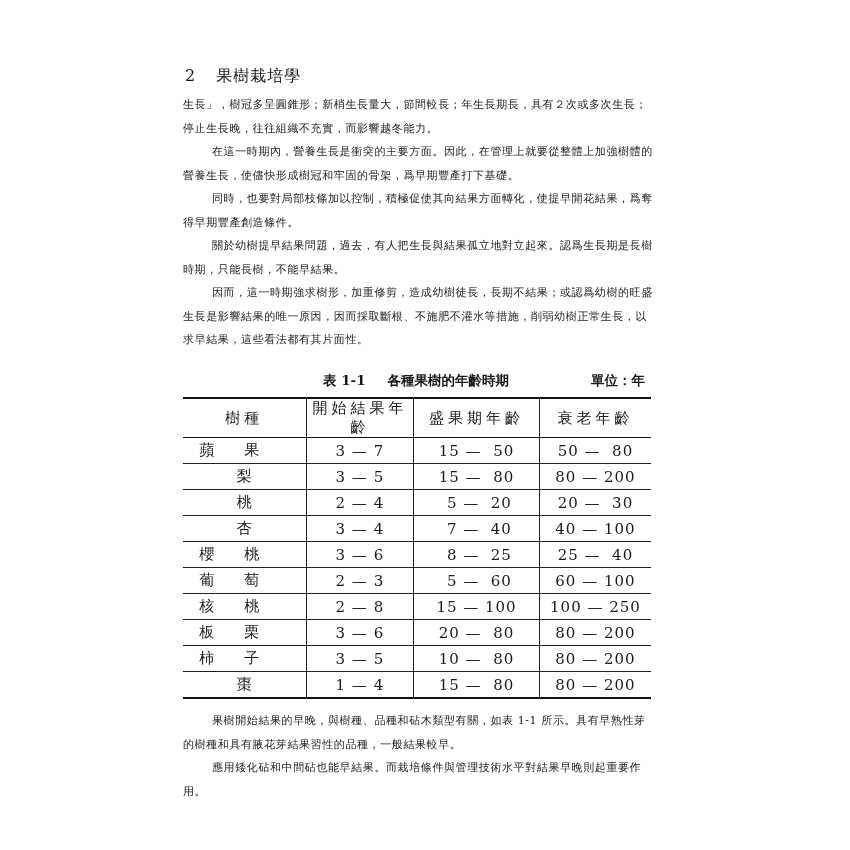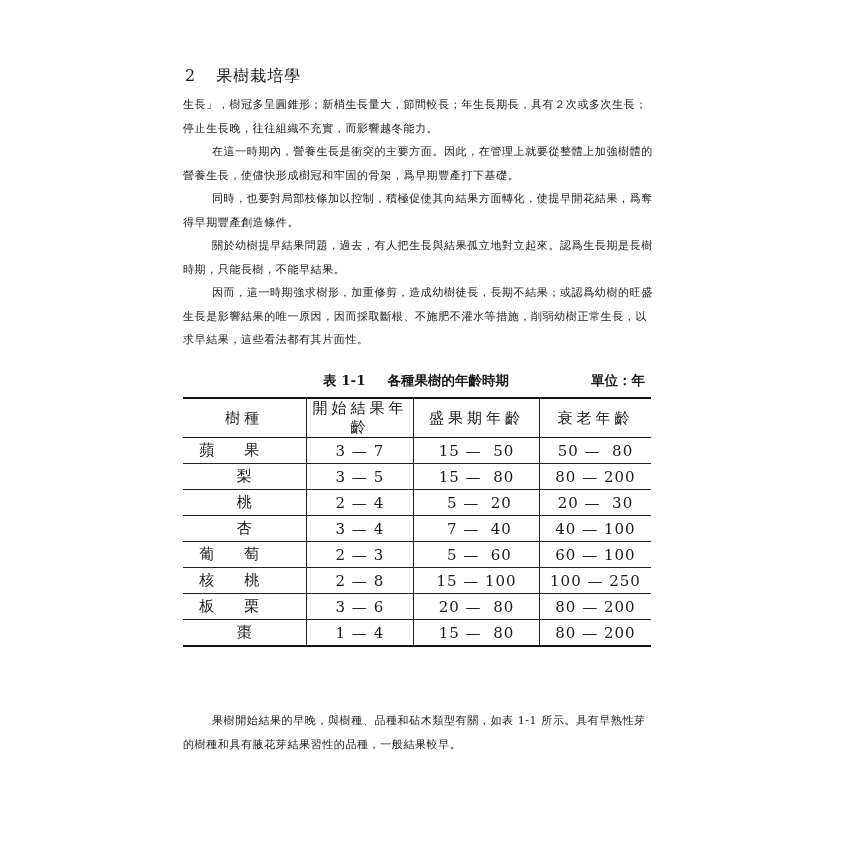--- a/index.html
+++ b/index.html
@@ -75,41 +75,54 @@
       <td class="num"> 5 —  20</td>
       <td class="num">20 —  30</td>
     </tr>
     <tr>
       <td class="name single">杏</td>
       <td class="num">3 — 4</td>
       <td class="num"> 7 —  40</td>
       <td class="num">40 — 100</td>
     </tr>
     <tr>
+      <td class="name">櫻桃</td>
+      <td class="num">3 — 6</td>
+      <td class="num"> 8 —  25</td>
+      <td class="num">25 —  40</td>
+    </tr>
+    <tr>
       <td class="name">葡萄</td>
       <td class="num">2 — 3</td>
       <td class="num"> 5 —  60</td>
       <td class="num">60 — 100</td>
     </tr>
     <tr>
       <td class="name">核桃</td>
       <td class="num">2 — 8</td>
       <td class="num">15 — 100</td>
       <td class="num">100 — 250</td>
     </tr>
     <tr>
       <td class="name">板栗</td>
       <td class="num">3 — 6</td>
       <td class="num">20 —  80</td>
       <td class="num">80 — 200</td>
     </tr>
     <tr>
+      <td class="name">柿子</td>
+      <td class="num">3 — 5</td>
+      <td class="num">10 —  80</td>
+      <td class="num">80 — 200</td>
+    </tr>
+    <tr>
       <td class="name single">棗</td>
       <td class="num">1 — 4</td>
       <td class="num">15 —  80</td>
       <td class="num">80 — 200</td>
     </tr>
   </tbody>
 </table>
 
 <div class="para" style="top:709px;">
   <p class="indent">果樹開始結果的早晚，與樹種、品種和砧木類型有關，如表 1-1 所示。具有早熟性芽的樹種和具有腋花芽結果習性的品種，一般結果較早。</p>
+  <p class="indent">應用矮化砧和中間砧也能早結果。而栽培條件與管理技術水平對結果早晚則起重要作用。</p>
 </div>
 
 </body></html>

